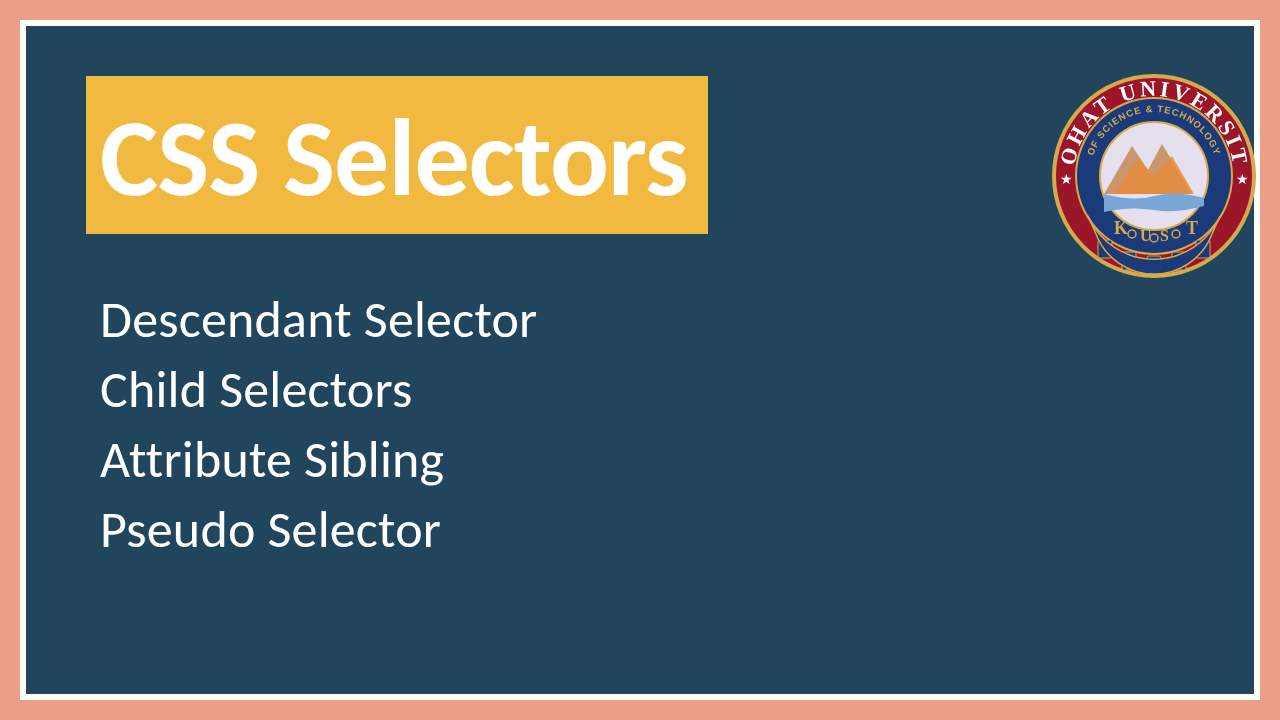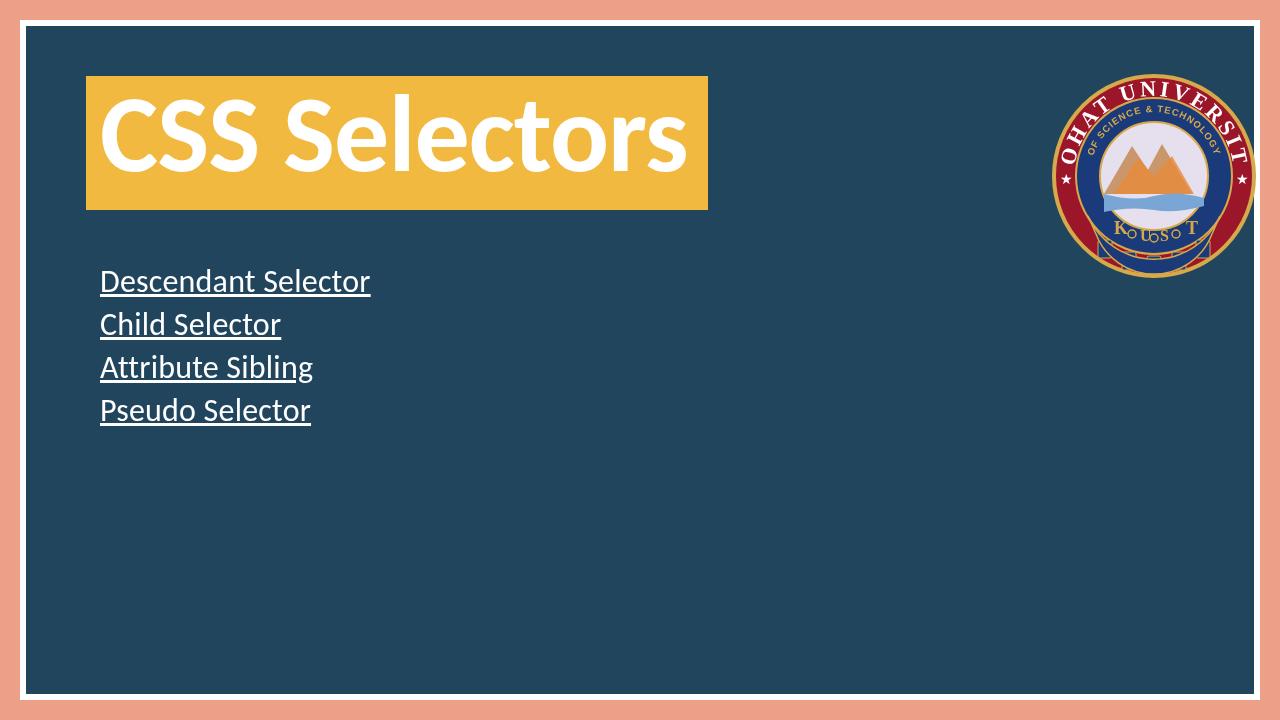--- a/index.html
+++ b/index.html
@@ -22,34 +22,33 @@
     padding: 50px 60px 40px 60px;
     position: relative;
   }
   .title-box {
     display: inline-block;
     background: #f2b941;
     color: #ffffff;
     font-weight: 600;
     font-size: 110px;
     line-height: 1.05;
-    padding: 0 20px 18px 14px;
+    padding: 24px 20px 18px 14px;
     letter-spacing: -1px;
   }
   .list {
     margin-top: 50px;
     margin-left: 14px;
   }
   .list-item {
     color: #ffffff;
-    font-size: 32px;
+    font-size: 52px;
     font-weight: 400;
     line-height: 1.35;
     letter-spacing: 0.2px;
-    text-decoration: underline;
   }
   
   .logo {
     position: absolute;
     top: 40px;
     right: -10px;
     width: 220px;
     height: 220px;
   }
   .logo svg { width: 100%; height: 100%; display: block; }
@@ -57,21 +56,21 @@
 </head>
 <body>
 
 <div class="frame">
   <div class="slide">
 
     <div class="title-box">CSS Selectors</div>
 
     <div class="list">
       <div class="list-item">Descendant Selector</div>
-      <div class="list-item">Child Selector</div>
+      <div class="list-item">Child Selectors</div>
       <div class="list-item">Attribute Sibling</div>
       <div class="list-item">Pseudo Selector</div>
     </div>
 
     <div class="logo">
       <svg viewBox="0 0 220 220">
         <defs>
           <path id="outerArc" d="M 30 110 A 80 80 0 1 1 190 110" fill="none"></path>
           <path id="innerArc" d="M 46 110 A 64 64 0 1 1 174 110" fill="none"></path>
         </defs>

